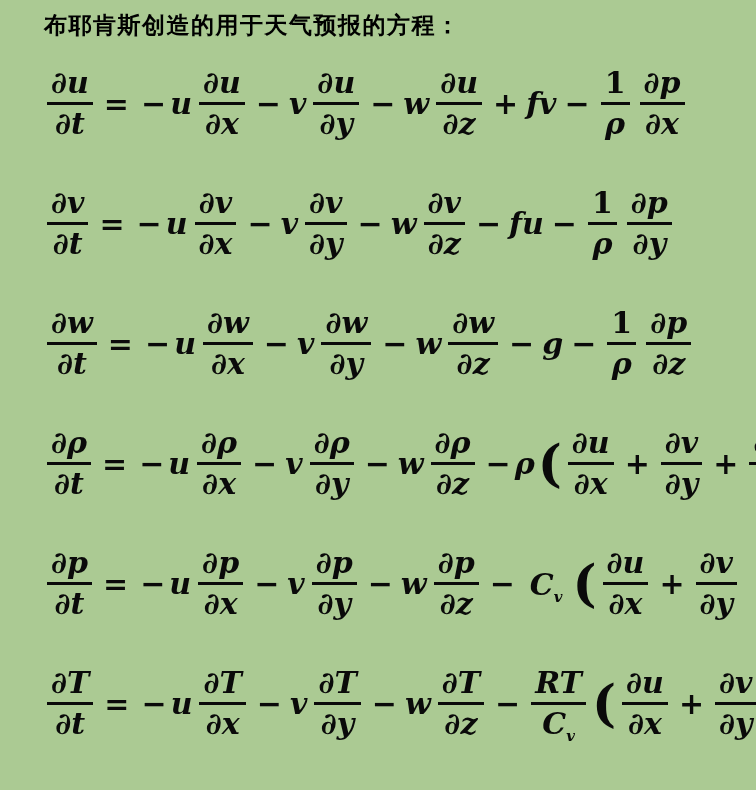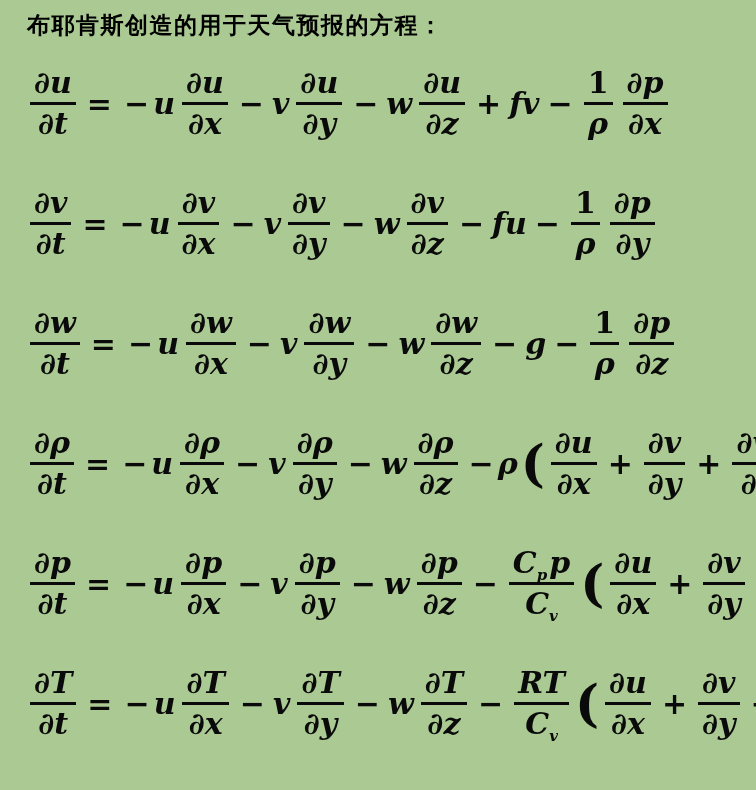--- a/index.html
+++ b/index.html
@@ -5,21 +5,21 @@
   * { box-sizing: border-box; }
   html, body { margin: 0; padding: 0; }
   body {
     width: 756px;
     height: 790px;
     background: #abca93;
     color: #0a0a0a;
     font-family: "DejaVu Serif", serif;
     overflow: hidden;
   }
-  .page { padding: 10px 8px 0 25px; width: 756px; height: 580px; }
+  .page { padding: 10px 8px 0 42px; width: 756px; height: 580px; }
   .title {
     font-family: "Liberation Sans", "DejaVu Sans", sans-serif;
     font-weight: 700;
     font-size: 23px;
     color: #000;
     margin: 0 0 2px 2px;
     letter-spacing: 1.5px;
   }
   .equations { display: flex; flex-direction: column; }
   .equation {
@@ -235,21 +235,20 @@
           <span class="den"><span>∂y</span></span>
         </span>
         <span class="op">−</span>
         <span class="var">w</span>
         <span class="frac">
           <span class="num"><span>∂p</span></span>
           <span class="den"><span>∂z</span></span>
         </span>
         <span class="op">−</span>
         <span class="frac">
-          <span class="num"><span>C<sub>p</sub></span><span>p</span></span>
           <span class="den"><span>C<sub>v</sub></span></span>
         </span>
         <span class="paren">(</span>
         <span class="frac">
           <span class="num"><span>∂u</span></span>
           <span class="den"><span>∂x</span></span>
         </span>
         <span class="op">+</span>
         <span class="frac">
           <span class="num"><span>∂v</span></span>

